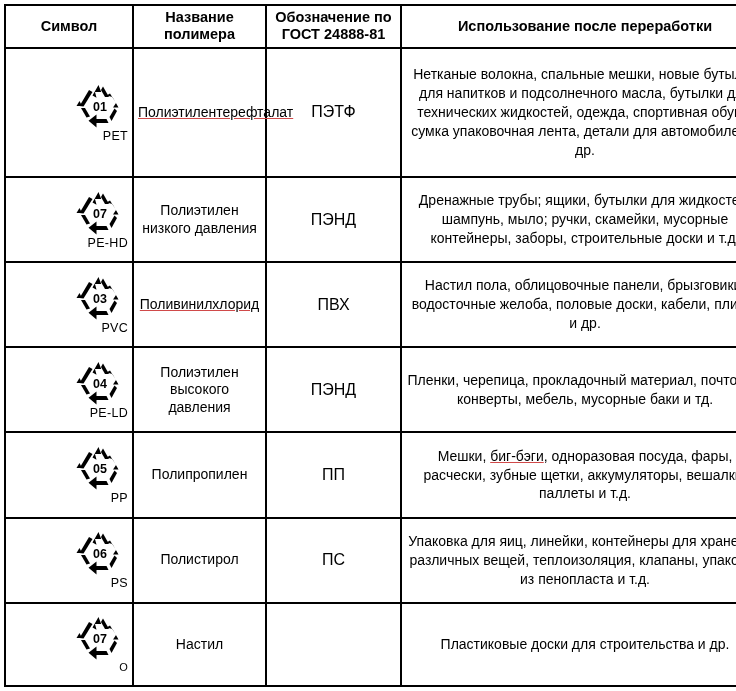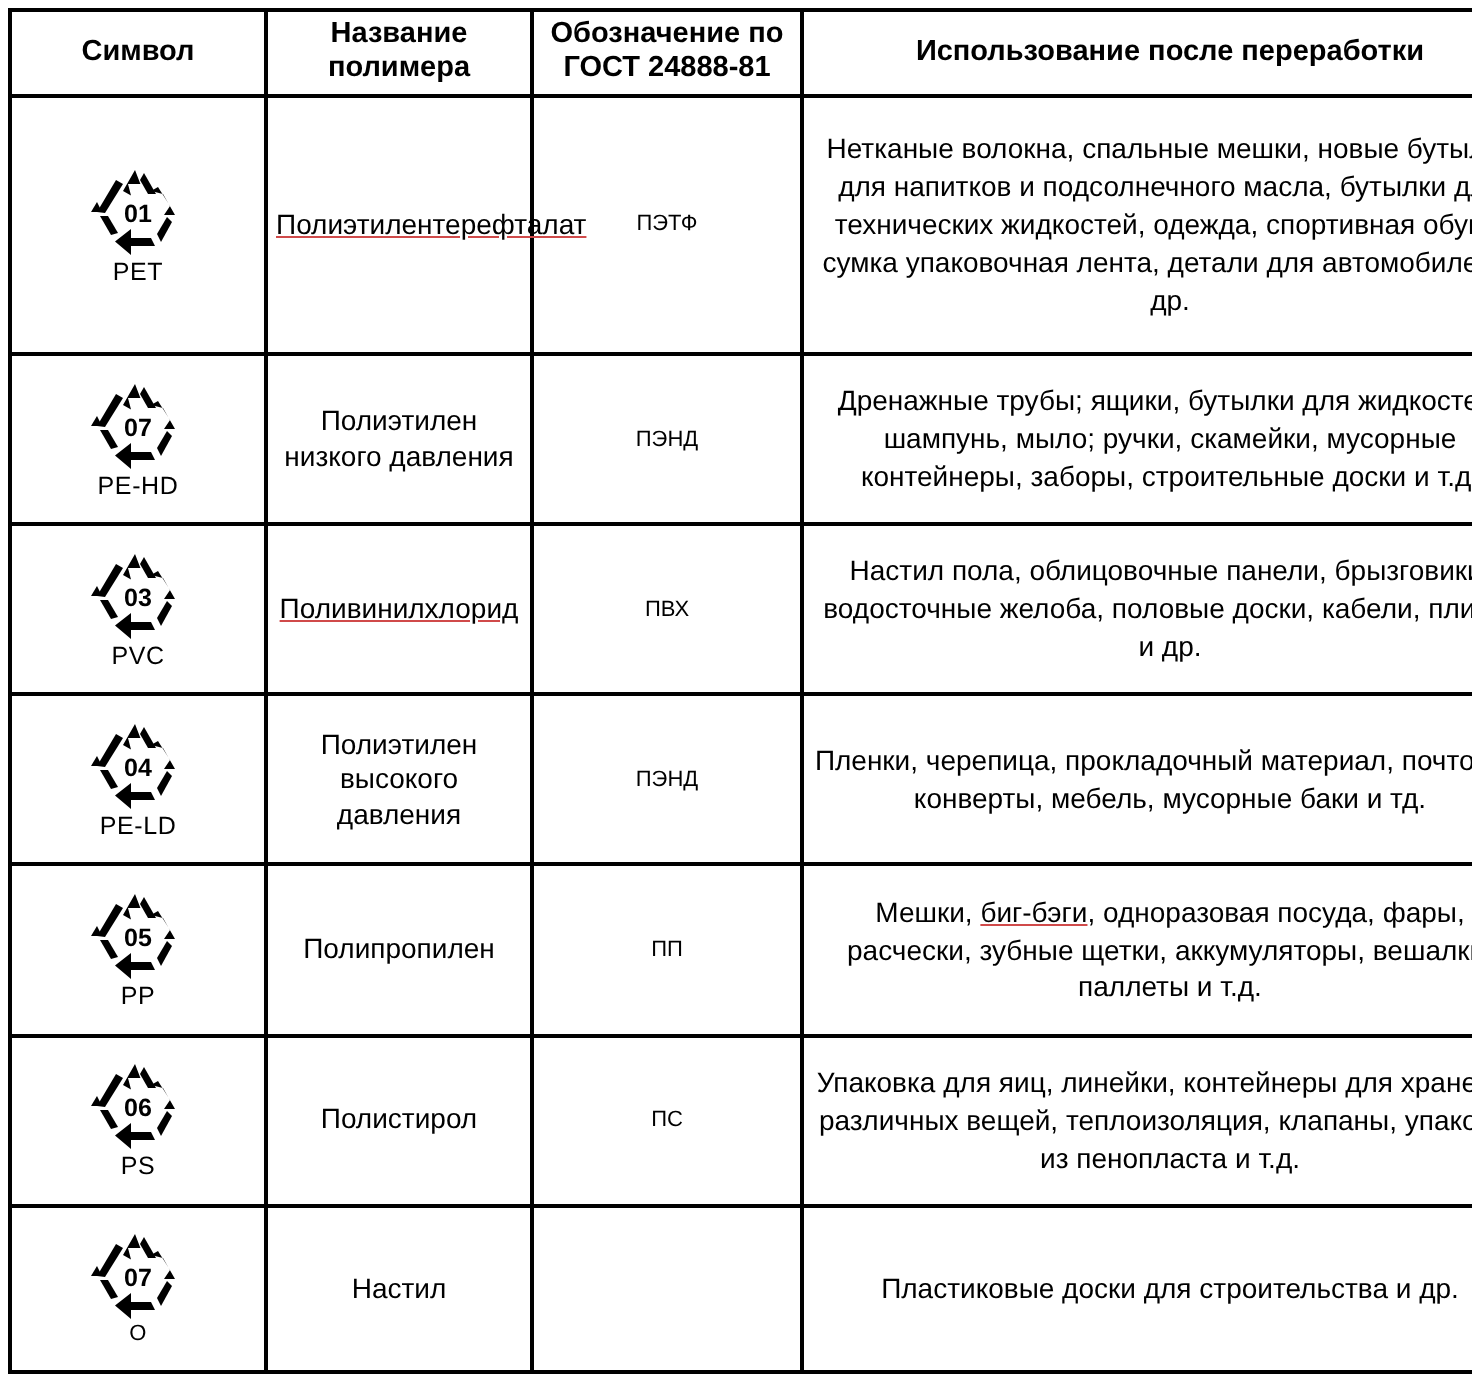--- a/index.html
+++ b/index.html
@@ -41,37 +41,37 @@
   .col-symbol { width: 118px; }
   .col-name   { width: 123px; }
   .col-gost   { width: 125px; }
   .col-use    { width: 358px; }
 
   td.cell-name {
     font-size: 14px;
     line-height: 1.25;
   }
   td.cell-gost {
-    font-size: 11px;
+    font-size: 16px;
   }
   td.cell-use {
     font-size: 14px;
     line-height: 1.35;
   }
   .underline-red {
     text-decoration: underline;
     text-decoration-color: #d04a4a;
     text-decoration-style: solid;
   }
 
   
   .symbol-wrap {
     display: flex;
     flex-direction: column;
-    align-items: center;
+    align-items: flex-end;
     justify-content: center;
     line-height: 1;
   }
   .tri {
     position: relative;
     width: 56px;
     height: 46px;
   }
   .tri svg { display: block; }
   .tri .num {

